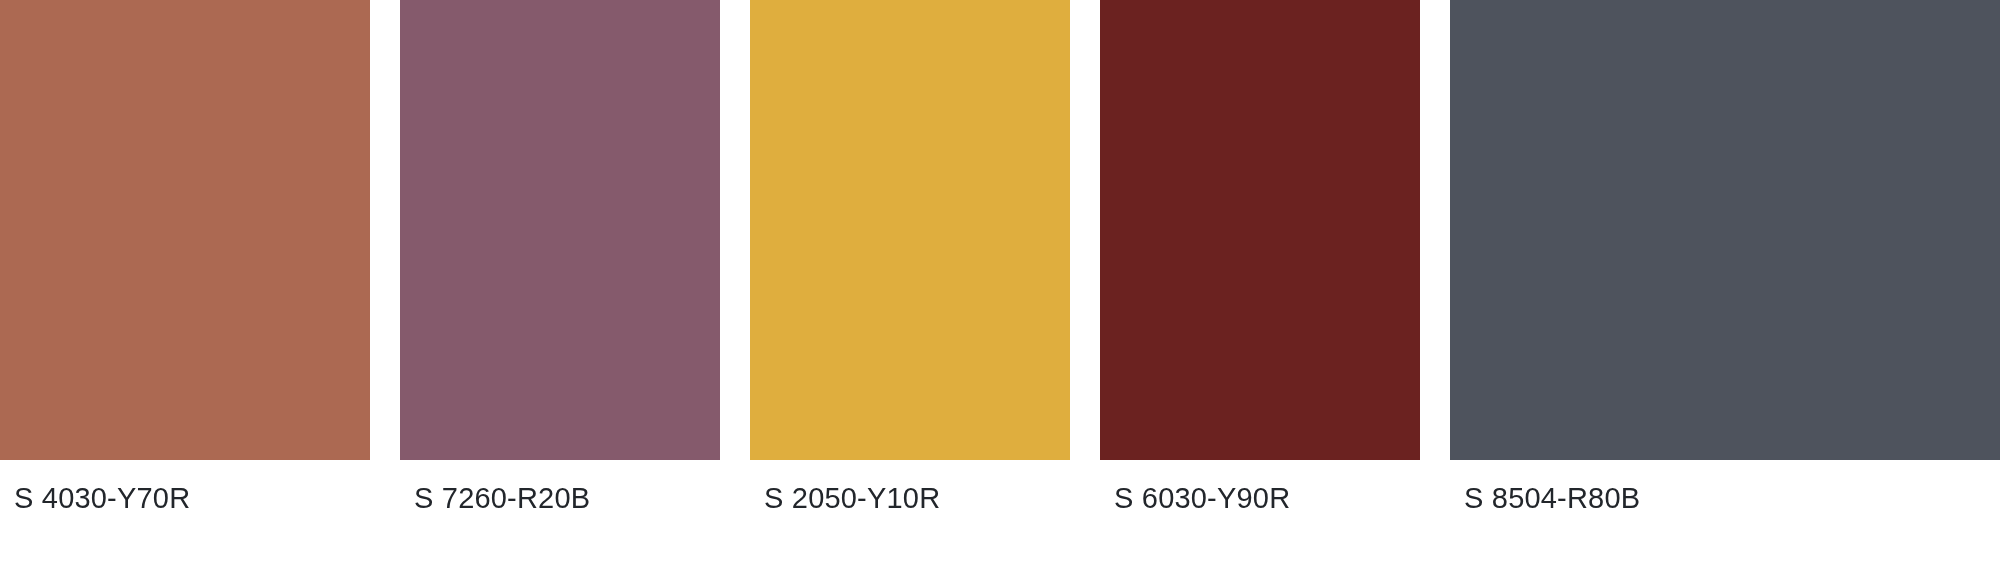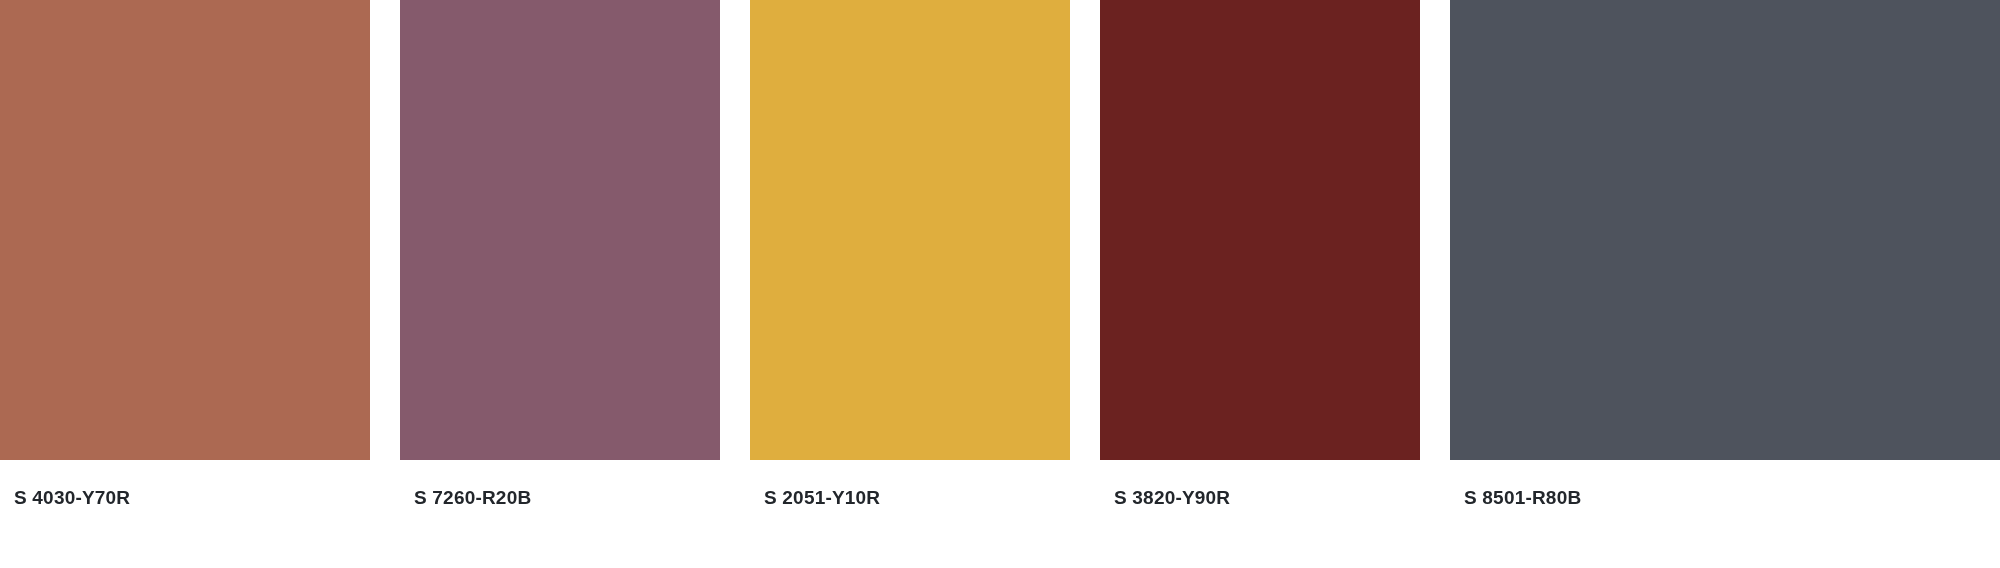--- a/index.html
+++ b/index.html
@@ -36,51 +36,51 @@
     left: 0;
     width: 100%;
     height: 460px;
     display: block;
   }
 
   .swatch-label {
     position: absolute;
     top: 478px;
     left: 14px;
-    font-size: 19px;
+    font-size: 29px;
     line-height: 40px;
     letter-spacing: 0.2px;
     color: #22262b;
     white-space: nowrap;
-    font-weight: 700;
+    font-weight: 400;
   }
 </style>
 </head>
 <body style="background: rgb(255, 255, 255);">
 
 <div class="palette">
 
   <div class="swatch-card" style="left:0px; width:370px;">
     <div class="swatch-chip" style="background-color: rgb(172, 105, 82); height: 460px;"></div>
     <div class="swatch-label" style="color: rgb(34, 38, 43);">S 4030-Y70R</div>
   </div>
 
   <div class="swatch-card" style="left:400px; width:320px;">
     <div class="swatch-chip" style="background-color: rgb(133, 90, 108); height: 460px;"></div>
     <div class="swatch-label" style="color: rgb(34, 38, 43);">S 7260-R20B</div>
   </div>
 
   <div class="swatch-card" style="left:750px; width:320px;">
     <div class="swatch-chip" style="background-color: rgb(223, 174, 62); height: 460px;"></div>
-    <div class="swatch-label" style="color: rgb(34, 38, 43);">S 2051-Y10R</div>
+    <div class="swatch-label" style="color: rgb(34, 38, 43);">S 2050-Y10R</div>
   </div>
 
   <div class="swatch-card" style="left:1100px; width:320px;">
     <div class="swatch-chip" style="background-color: rgb(107, 34, 32); height: 460px;"></div>
-    <div class="swatch-label" style="color: rgb(34, 38, 43);">S 3820-Y90R</div>
+    <div class="swatch-label" style="color: rgb(34, 38, 43);">S 6030-Y90R</div>
   </div>
 
   <div class="swatch-card" style="left:1450px; width:550px;">
     <div class="swatch-chip" style="background-color: rgb(78, 83, 93); height: 460px;"></div>
-    <div class="swatch-label" style="color: rgb(34, 38, 43);">S 8501-R80B</div>
+    <div class="swatch-label" style="color: rgb(34, 38, 43);">S 8504-R80B</div>
   </div>
 
 </div>
 
 </body></html>

